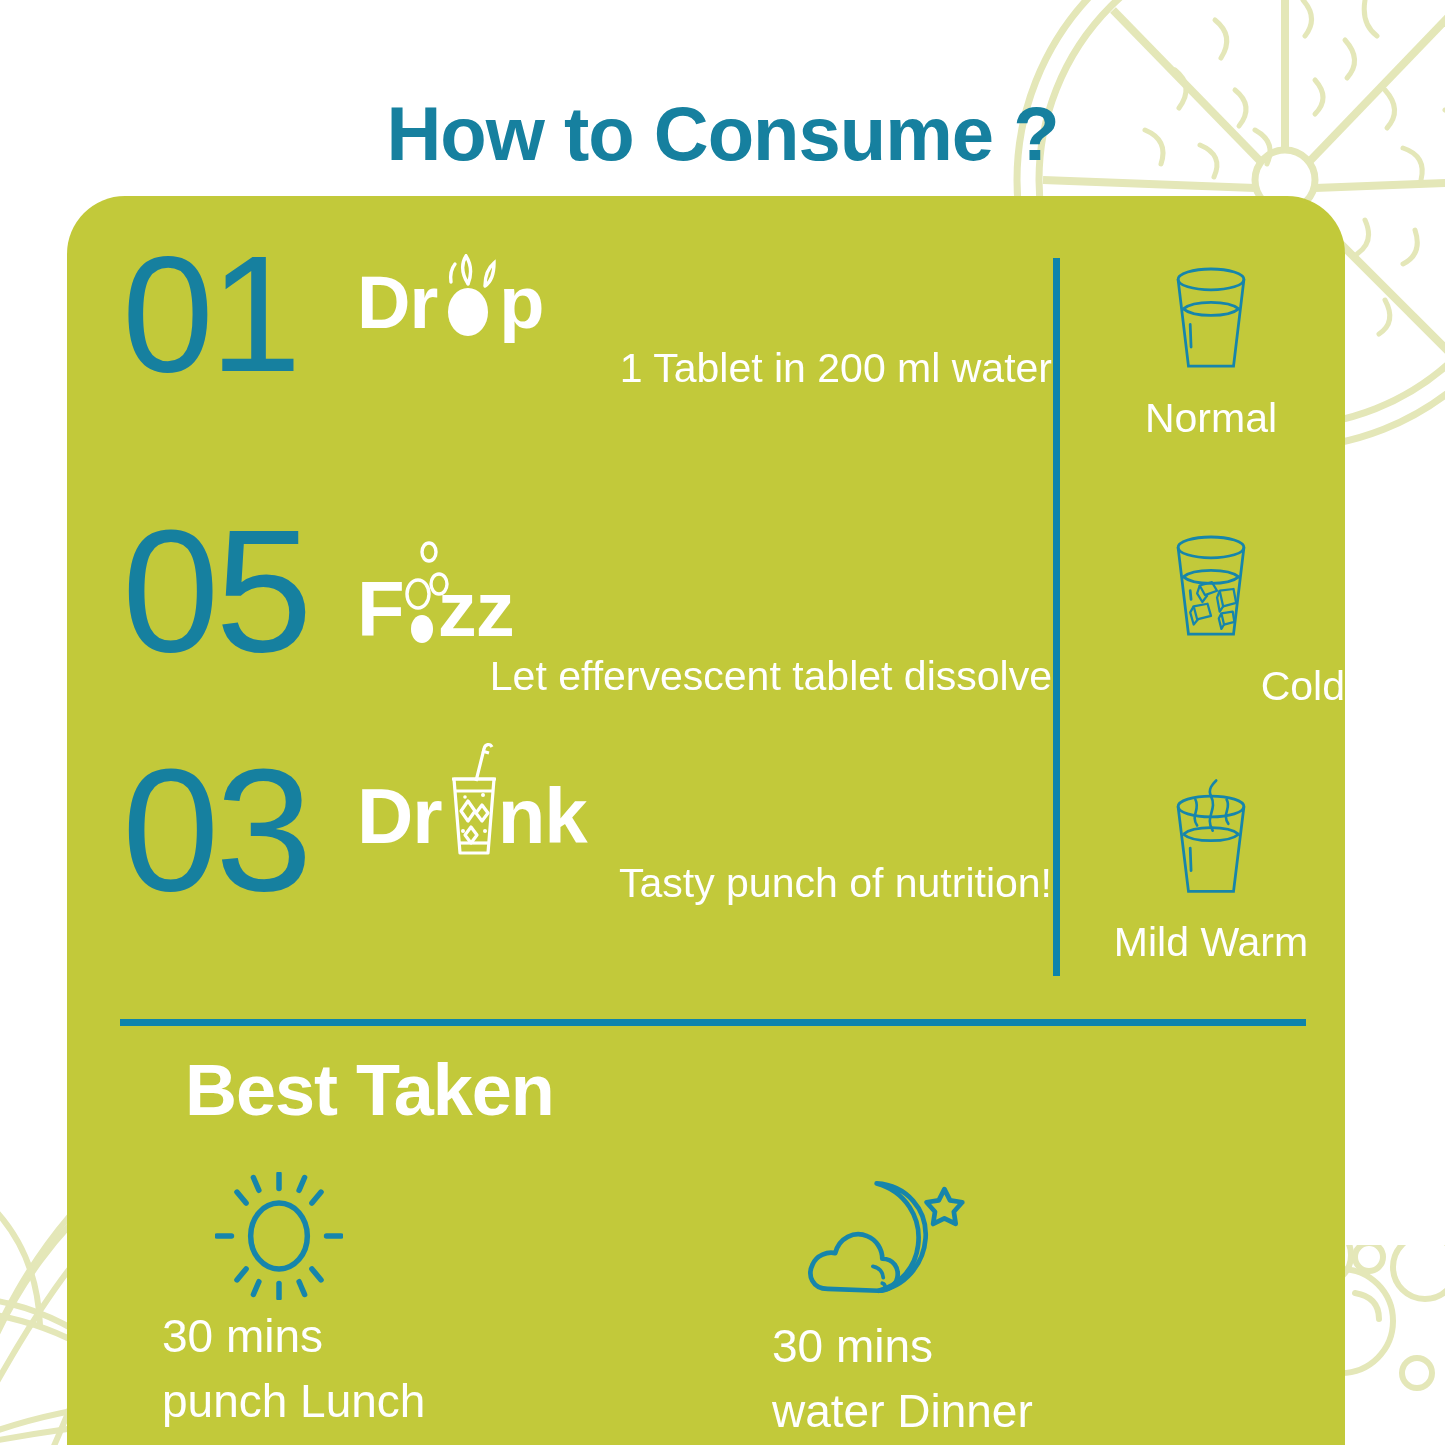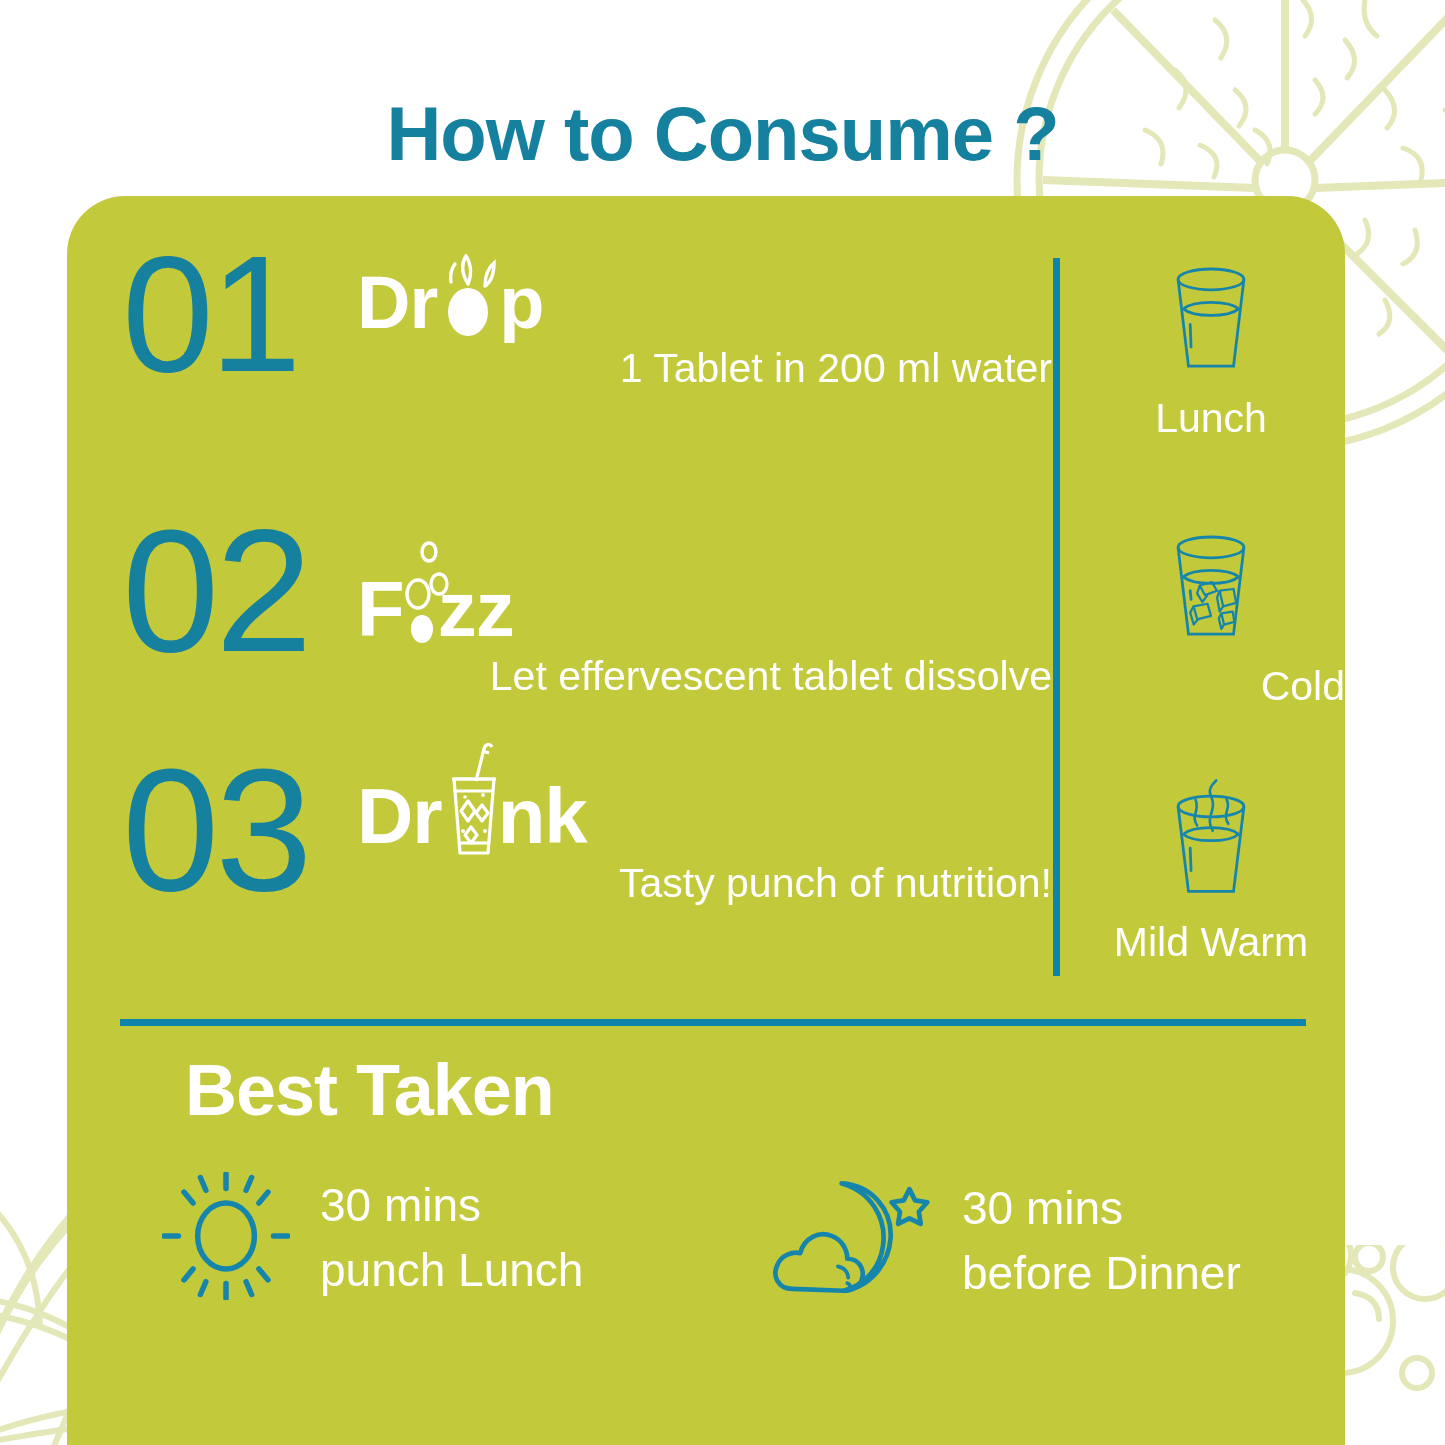--- a/index.html
+++ b/index.html
@@ -134,20 +134,21 @@
     font-size:72px;
     font-weight:bold;
     letter-spacing:-1px;
     line-height:1;
     white-space:nowrap;
   }
   .timing{
     position:absolute;
     display:flex;
     align-items:center;
+    flex-direction:column;
   }
   #timing-0{left:95px;top:976px;}
   #timing-1{left:705px;top:972px;}
   .timing-icon{flex:0 0 auto;margin-right:30px;}
   .timing-text{
     color:#ffffff;
     font-size:46px;
     line-height:1.42;
     white-space:nowrap;
   }
@@ -257,21 +258,21 @@
                 </g>
               </svg>
             </span>
             <span>p</span>
           </div>
           <div class="step-sub">1 Tablet in 200 ml water</div>
         </div>
       </div>
 
       <div class="step" id="step-1">
-        <div class="step-num">02</div>
+        <div class="step-num">05</div>
         <div class="step-body">
           <div class="step-word">
             <span>F</span>
             <span class="glyph-slot" style="width:34px;height:78px;">
               <svg viewBox="0 0 60 140" style="position:absolute;left:-8px;top:-62px;width:60px;height:140px;">
                 <g fill="none" stroke="#ffffff" stroke-width="3.4">
                   <ellipse cx="22" cy="86" rx="11" ry="14"></ellipse>
                   <ellipse cx="43" cy="76" rx="8" ry="10"></ellipse>
                   <ellipse cx="33" cy="44" rx="7" ry="9"></ellipse>
                 </g>
@@ -327,21 +328,21 @@
             <g fill="none" stroke="#1685ab" stroke-width="3.2">
               <path d="M22 22 L34 122 L86 122 L98 22"></path>
               <ellipse cx="60" cy="22" rx="38" ry="12"></ellipse>
               <path d="M28 56 C40 66 80 66 92 56"></path>
               <path d="M28 56 C40 46 80 46 92 56"></path>
               <path d="M36 74 L37 100" stroke-linecap="round"></path>
               <path d="M37 80 L38 96" stroke-linecap="round" opacity="0"></path>
             </g>
           </svg>
         </div>
-        <div class="temp-label">Lunch</div>
+        <div class="temp-label">Normal</div>
       </div>
 
       <div class="temp" id="temp-1">
         <div class="temp-icon">
           <svg viewBox="0 0 120 140" style="width:104px;height:124px;">
             <g fill="none" stroke="#1685ab" stroke-width="3.2">
               <path d="M22 22 L34 122 L86 122 L98 22"></path>
               <ellipse cx="60" cy="22" rx="38" ry="12"></ellipse>
               <path d="M28 56 C40 66 80 66 92 56"></path>
               <path d="M28 56 C40 46 80 46 92 56"></path>
@@ -420,18 +421,18 @@
             <path d="M74 16 C104 24 122 52 118 82 C115 106 98 124 76 130 C104 126 124 102 126 74 C128 44 106 18 74 16 Z"></path>
             <path d="M22 128 C6 128 0 114 6 102 C10 92 22 88 30 90 C34 74 50 66 64 72 C74 76 80 86 80 96 C92 96 98 106 96 116 C94 126 84 130 76 130 Z"></path>
             <path d="M70 104 q10 2 11 12" stroke-width="4"></path>
             <path d="M80 122 q3 1 3 4" stroke-width="4"></path>
             <path d="M146 22 l6 12 13 2 -9 10 2 13 -12 -6 -12 6 2 -13 -9 -10 13 -2 z"></path>
           </g>
         </svg>
       </div>
       <div class="timing-text">
         <div>30 mins</div>
-        <div>before Dinner</div>
+        <div>water Dinner</div>
       </div>
     </div>
 
   </div>
 </div>
 
 </body></html>

